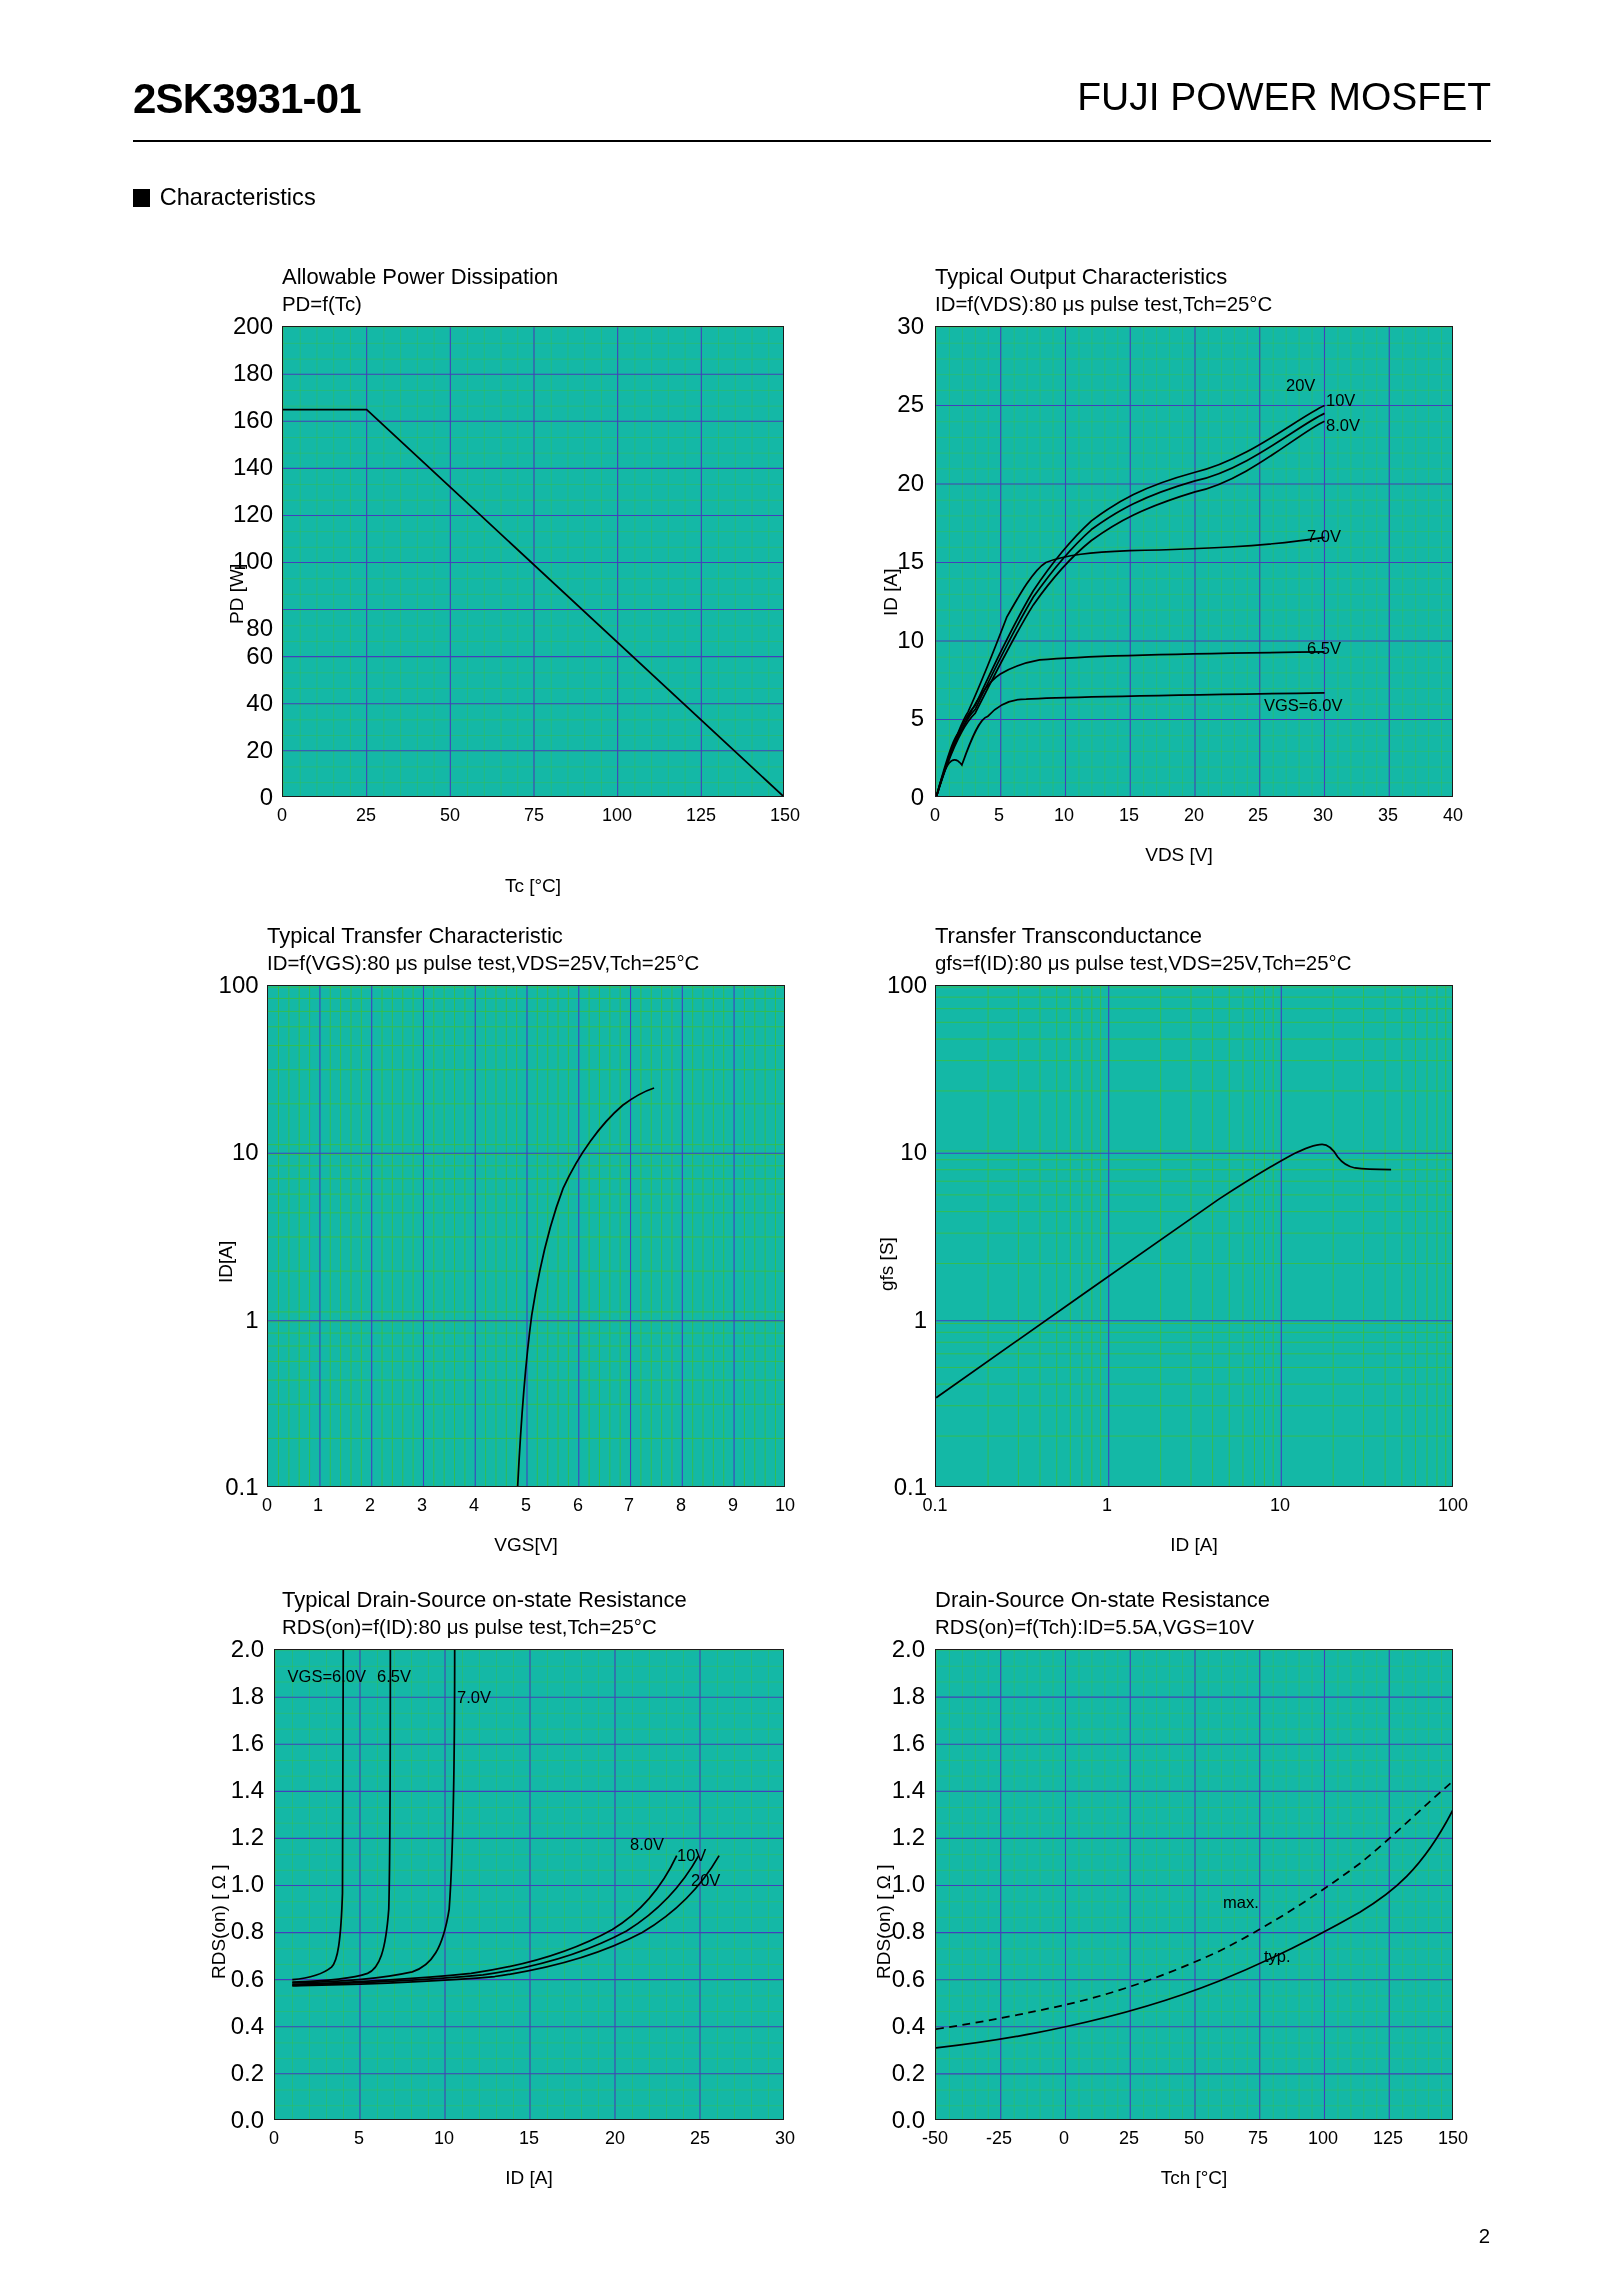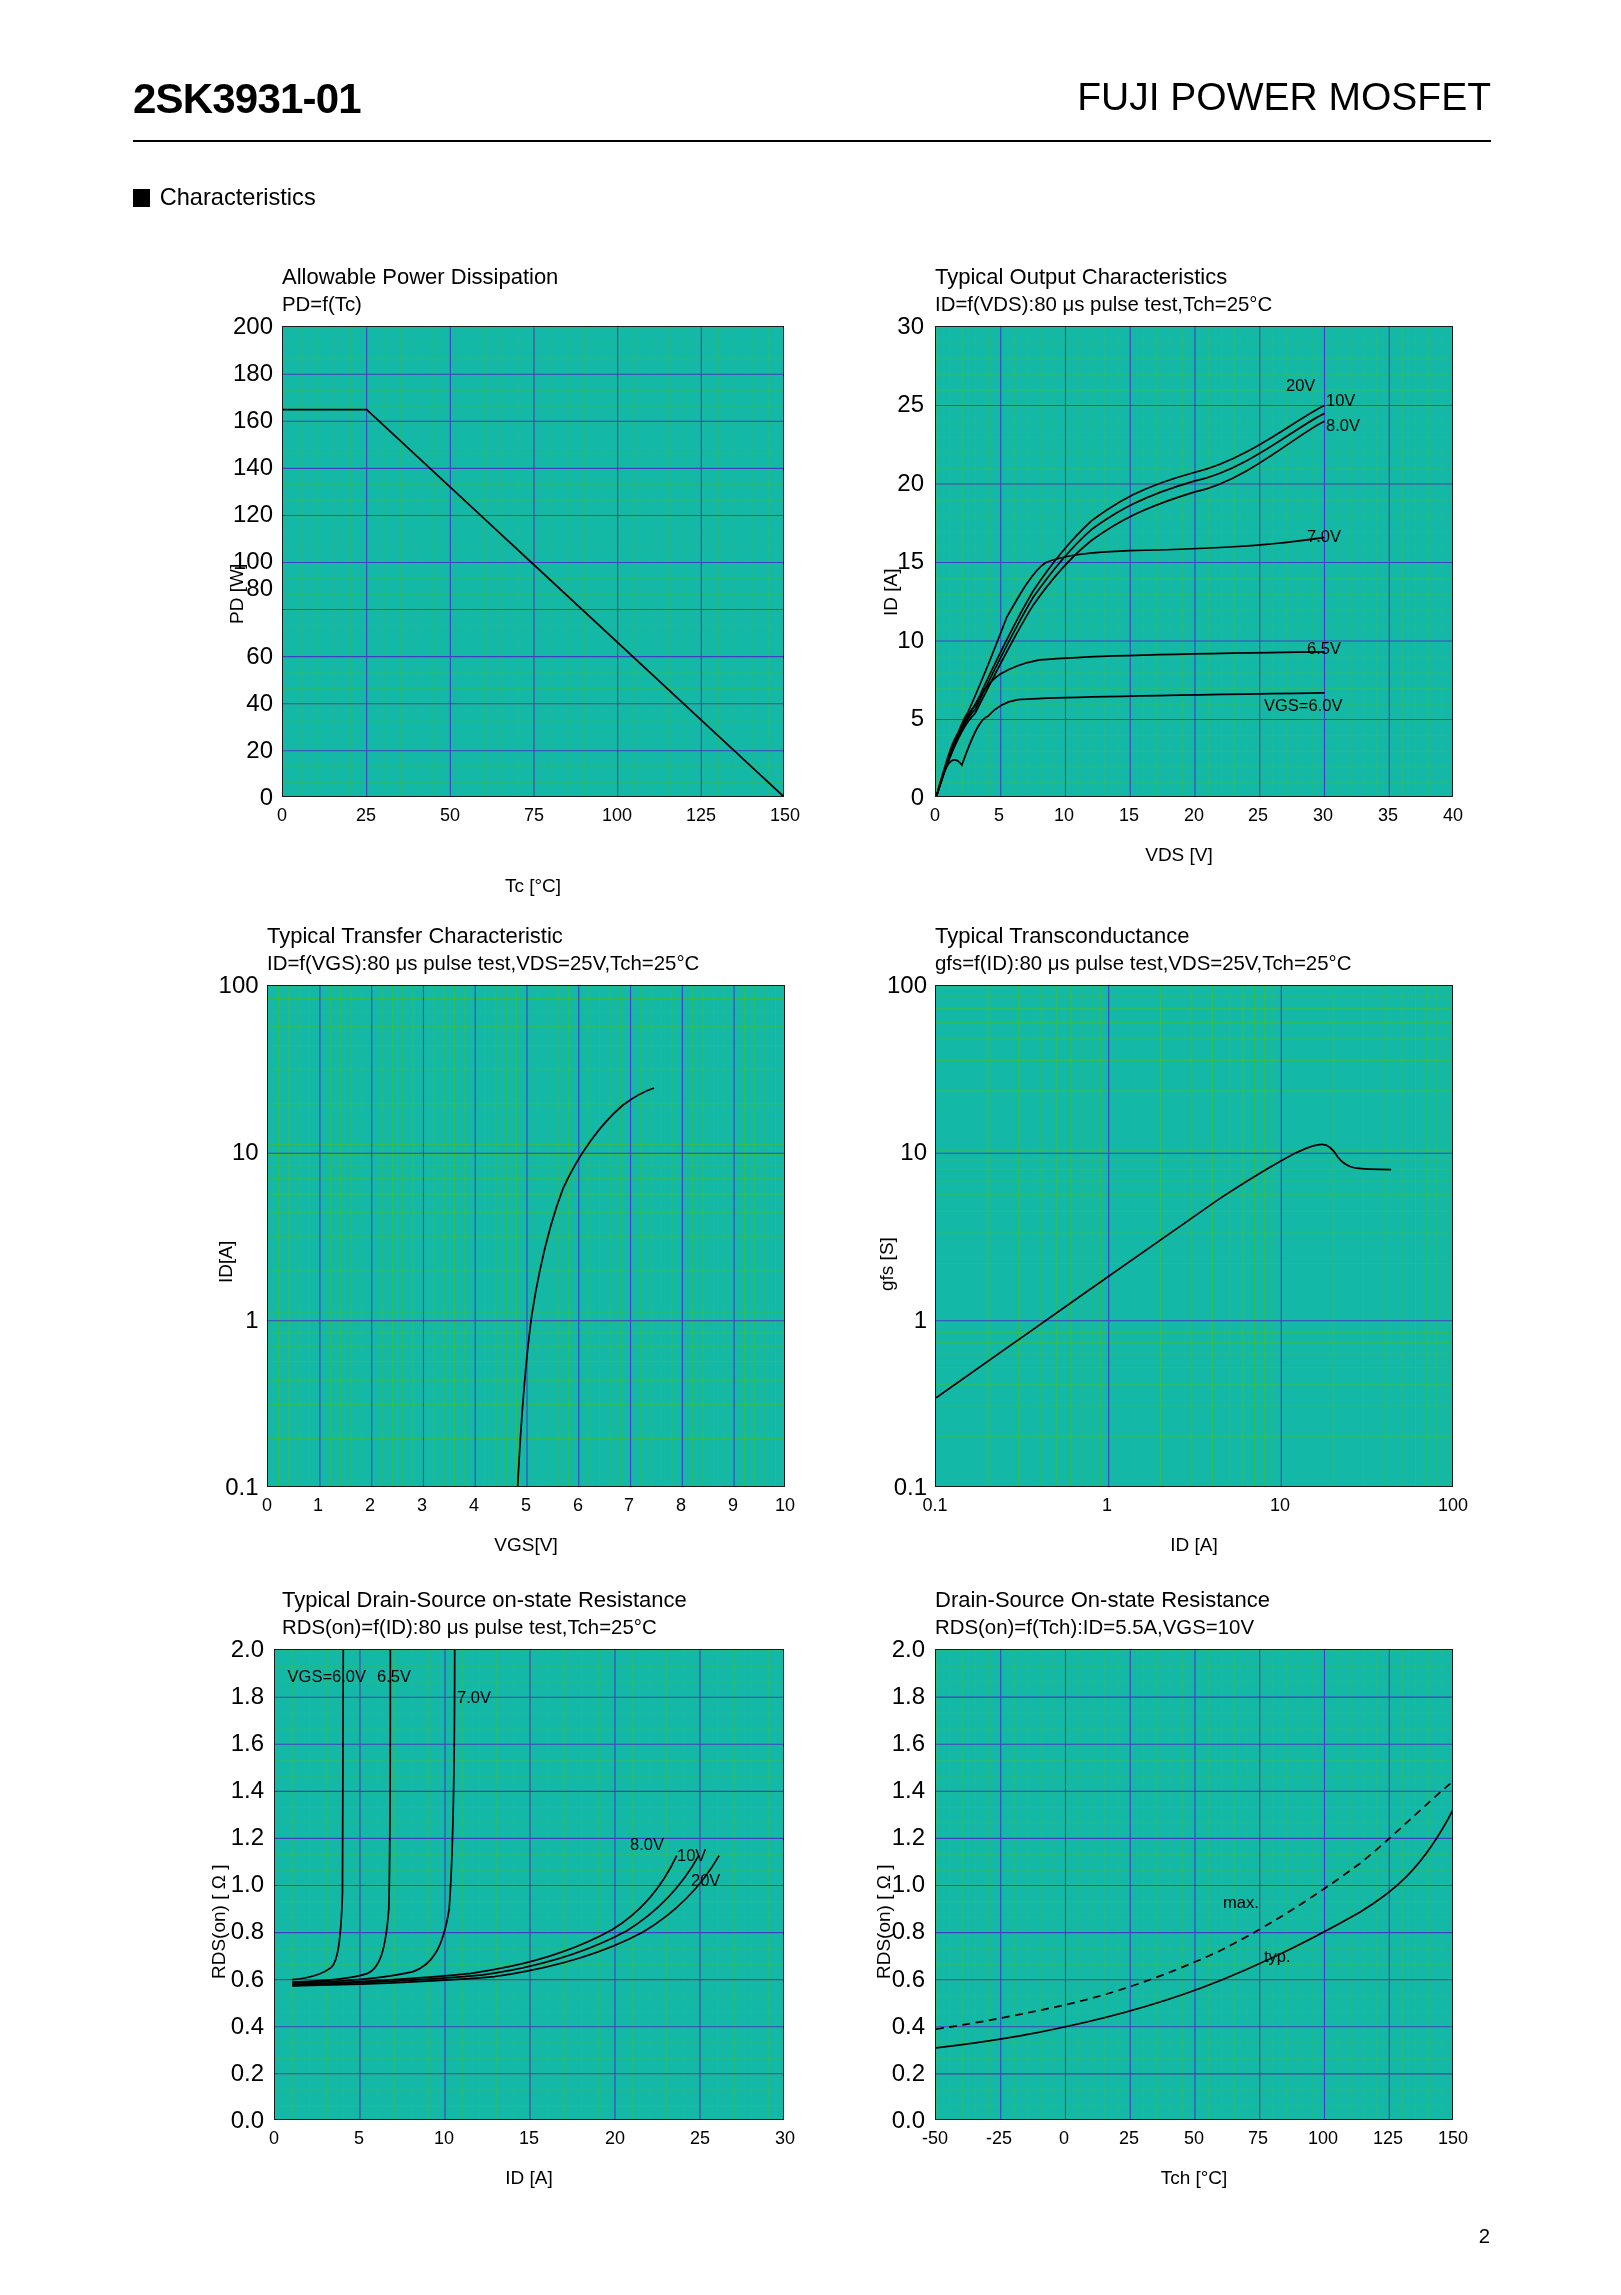--- a/index.html
+++ b/index.html
@@ -71,21 +71,21 @@
     <div class="tickx" style="left:170px;top:542px;">25</div>
     <div class="tickx" style="left:254px;top:542px;">50</div>
     <div class="tickx" style="left:338px;top:542px;">75</div>
     <div class="tickx" style="left:421px;top:542px;">100</div>
     <div class="tickx" style="left:505px;top:542px;">125</div>
     <div class="tickx" style="left:589px;top:542px;">150</div>
     <div class="ticky" style="left:31px;top:534px;width:46px;">0</div>
     <div class="ticky" style="left:31px;top:487px;width:46px;">20</div>
     <div class="ticky" style="left:31px;top:440px;width:46px;">40</div>
     <div class="ticky" style="left:31px;top:393px;width:46px;">60</div>
-    <div class="ticky" style="left:31px;top:325px;width:46px;">80</div>
+    <div class="ticky" style="left:31px;top:365px;width:46px;">80</div>
     <div class="ticky" style="left:31px;top:298px;width:46px;">100</div>
     <div class="ticky" style="left:31px;top:251px;width:46px;">120</div>
     <div class="ticky" style="left:31px;top:204px;width:46px;">140</div>
     <div class="ticky" style="left:31px;top:157px;width:46px;">160</div>
     <div class="ticky" style="left:31px;top:110px;width:46px;">180</div>
     <div class="ticky" style="left:31px;top:63px;width:46px;">200</div>
   </div>
 
   <div class="chart" style="left:856px;top:263px;width:683px;height:597px;">
     <div class="ctitle" style="position:absolute;left:79px;top:0;">
@@ -171,21 +171,21 @@
     <div class="tickx" style="left:537px;top:573px;">9</div>
     <div class="tickx" style="left:589px;top:573px;">10</div>
     <div class="ticky" style="left:12.6px;top:565px;width:50px;">0.1</div>
     <div class="ticky" style="left:12.6px;top:398px;width:50px;">1</div>
     <div class="ticky" style="left:12.6px;top:230px;width:50px;">10</div>
     <div class="ticky" style="left:12.6px;top:63px;width:50px;">100</div>
   </div>
 
   <div class="chart" style="left:856px;top:922px;width:691px;height:597px;">
     <div class="ctitle" style="position:absolute;left:79px;top:0;">
-      <div>Typical Transconductance</div>
+      <div>Transfer Transconductance</div>
       <div class="sub">gfs=f(ID):80 μs pulse test,VDS=25V,Tch=25°C</div>
     </div>
     <div class="plot" style="left:79px;top:63px;width:518px;height:502px;">
       <svg width="518" height="502" viewBox="0 0 660 640">
         <g stroke="#3cbf3c" stroke-width="1" fill="none">
           <path d="M66.2 0 V640 M104.9 0 V640 M132.4 0 V640 M153.7 0 V640 M171.1 0 V640 M185.8 0 V640 M198.5 0 V640 M209.7 0 V640 M286.2 0 V640 M324.9 0 V640 M352.4 0 V640 M373.7 0 V640 M391.1 0 V640 M405.8 0 V640 M418.5 0 V640 M429.7 0 V640 M506.2 0 V640 M544.9 0 V640 M572.4 0 V640 M593.7 0 V640 M611.1 0 V640 M625.8 0 V640 M638.5 0 V640 M649.7 0 V640"></path>
           <path d="M0 573.8 H660 M0 535.1 H660 M0 507.6 H660 M0 486.3 H660 M0 468.9 H660 M0 454.2 H660 M0 441.5 H660 M0 430.3 H660 M0 353.8 H660 M0 315.1 H660 M0 287.6 H660 M0 266.3 H660 M0 248.9 H660 M0 234.2 H660 M0 221.5 H660 M0 210.3 H660 M0 133.8 H660 M0 95.1 H660 M0 67.6 H660 M0 46.3 H660 M0 28.9 H660 M0 14.2 H660 M0 1.5 H660"></path>
         </g>
         <g stroke="#4040c0" stroke-width="1.4" fill="none">
           <path d="M220 0 V640 M440 0 V640"></path>

